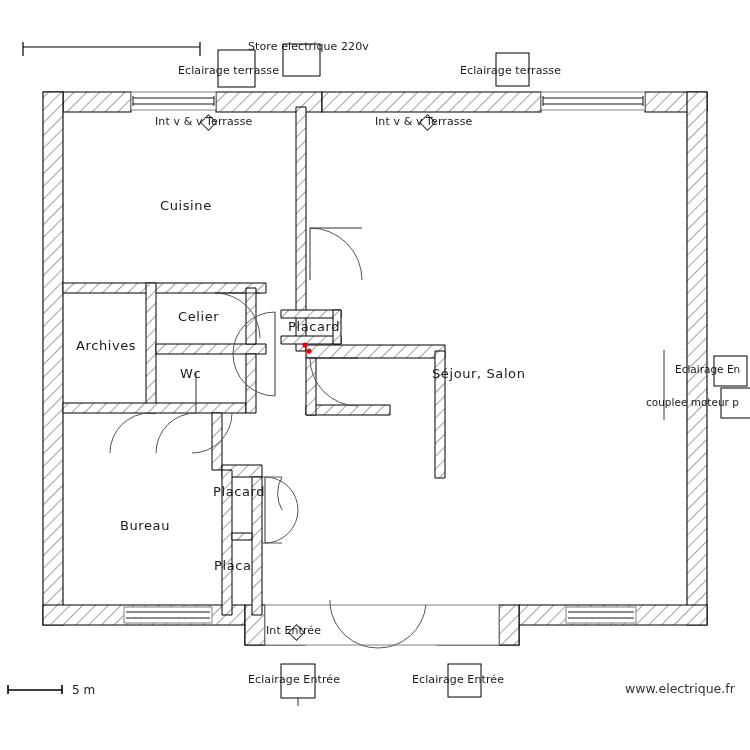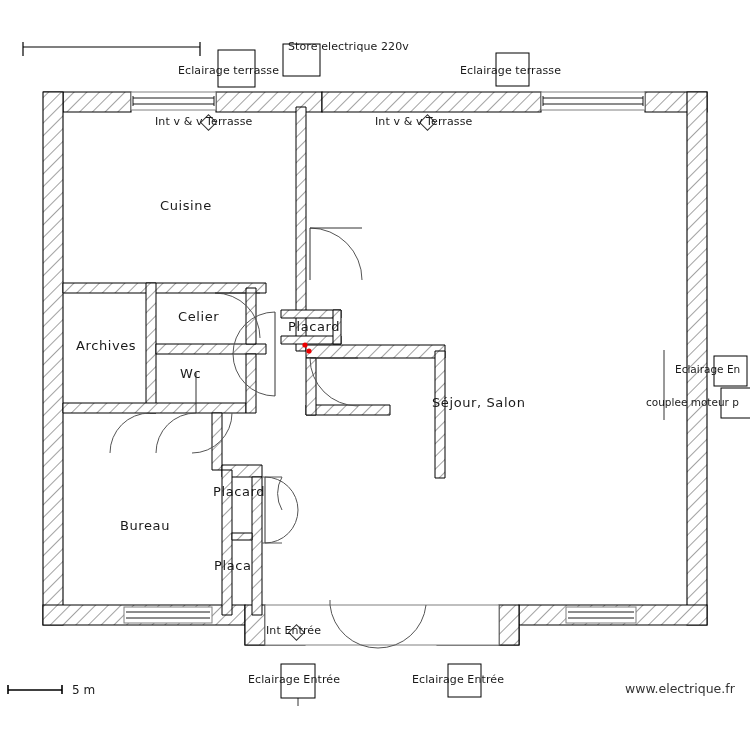--- a/index.html
+++ b/index.html
@@ -167,26 +167,26 @@
       <line x1="664" y1="350" x2="664" y2="420" stroke="#000" stroke-width="0.8"></line>
       <line x1="298" y1="698" x2="298" y2="706" stroke="#000" stroke-width="0.8"></line>
     </g>
   </svg>
 
   <div class="lbl room-lbl" style="left:160px;top:198px;">Cuisine</div>
   <div class="lbl room-lbl" style="left:76px;top:338px;">Archives</div>
   <div class="lbl room-lbl" style="left:178px;top:309px;">Celier</div>
   <div class="lbl room-lbl" style="left:180px;top:366px;">Wc</div>
   <div class="lbl room-lbl" style="left:120px;top:518px;text-align:right;">Bureau</div>
-  <div class="lbl room-lbl" style="left:432px;top:366px;margin-top:29px;">Séjour, Salon</div>
+  <div class="lbl room-lbl" style="left:432px;top:366px;">Séjour, Salon</div>
   <div class="lbl room-lbl" style="left:288px;top:319px;">Placard</div>
   <div class="lbl room-lbl" style="left:213px;top:484px;">Placard</div>
   <div class="lbl room-lbl" style="left:214px;top:558px;">Placa</div>
 
-  <div class="lbl anno-lbl" style="left:248px;top:40px;margin-left:40px;">Store electrique 220v</div>
+  <div class="lbl anno-lbl" style="left:248px;top:40px;">Store electrique 220v</div>
   <div class="lbl anno-lbl" style="left:178px;top:64px;">Eclairage terrasse</div>
   <div class="lbl anno-lbl" style="left:460px;top:64px;">Eclairage terrasse</div>
   <div class="lbl anno-lbl" style="left:155px;top:115px;">Int v &amp; v Terrasse</div>
   <div class="lbl anno-lbl" style="left:375px;top:115px;">Int v &amp; v Terrasse</div>
   <div class="lbl small-lbl" style="left:675px;top:363px;">Eclairage En</div>
   <div class="lbl small-lbl" style="left:646px;top:396px;text-align:right;">couplee moteur p</div>
   <div class="lbl anno-lbl" style="left:266px;top:624px;text-align:right;">Int Entrée</div>
   <div class="lbl anno-lbl" style="left:248px;top:673px;">Eclairage Entrée</div>
   <div class="lbl anno-lbl" style="left:412px;top:673px;">Eclairage Entrée</div>
 

